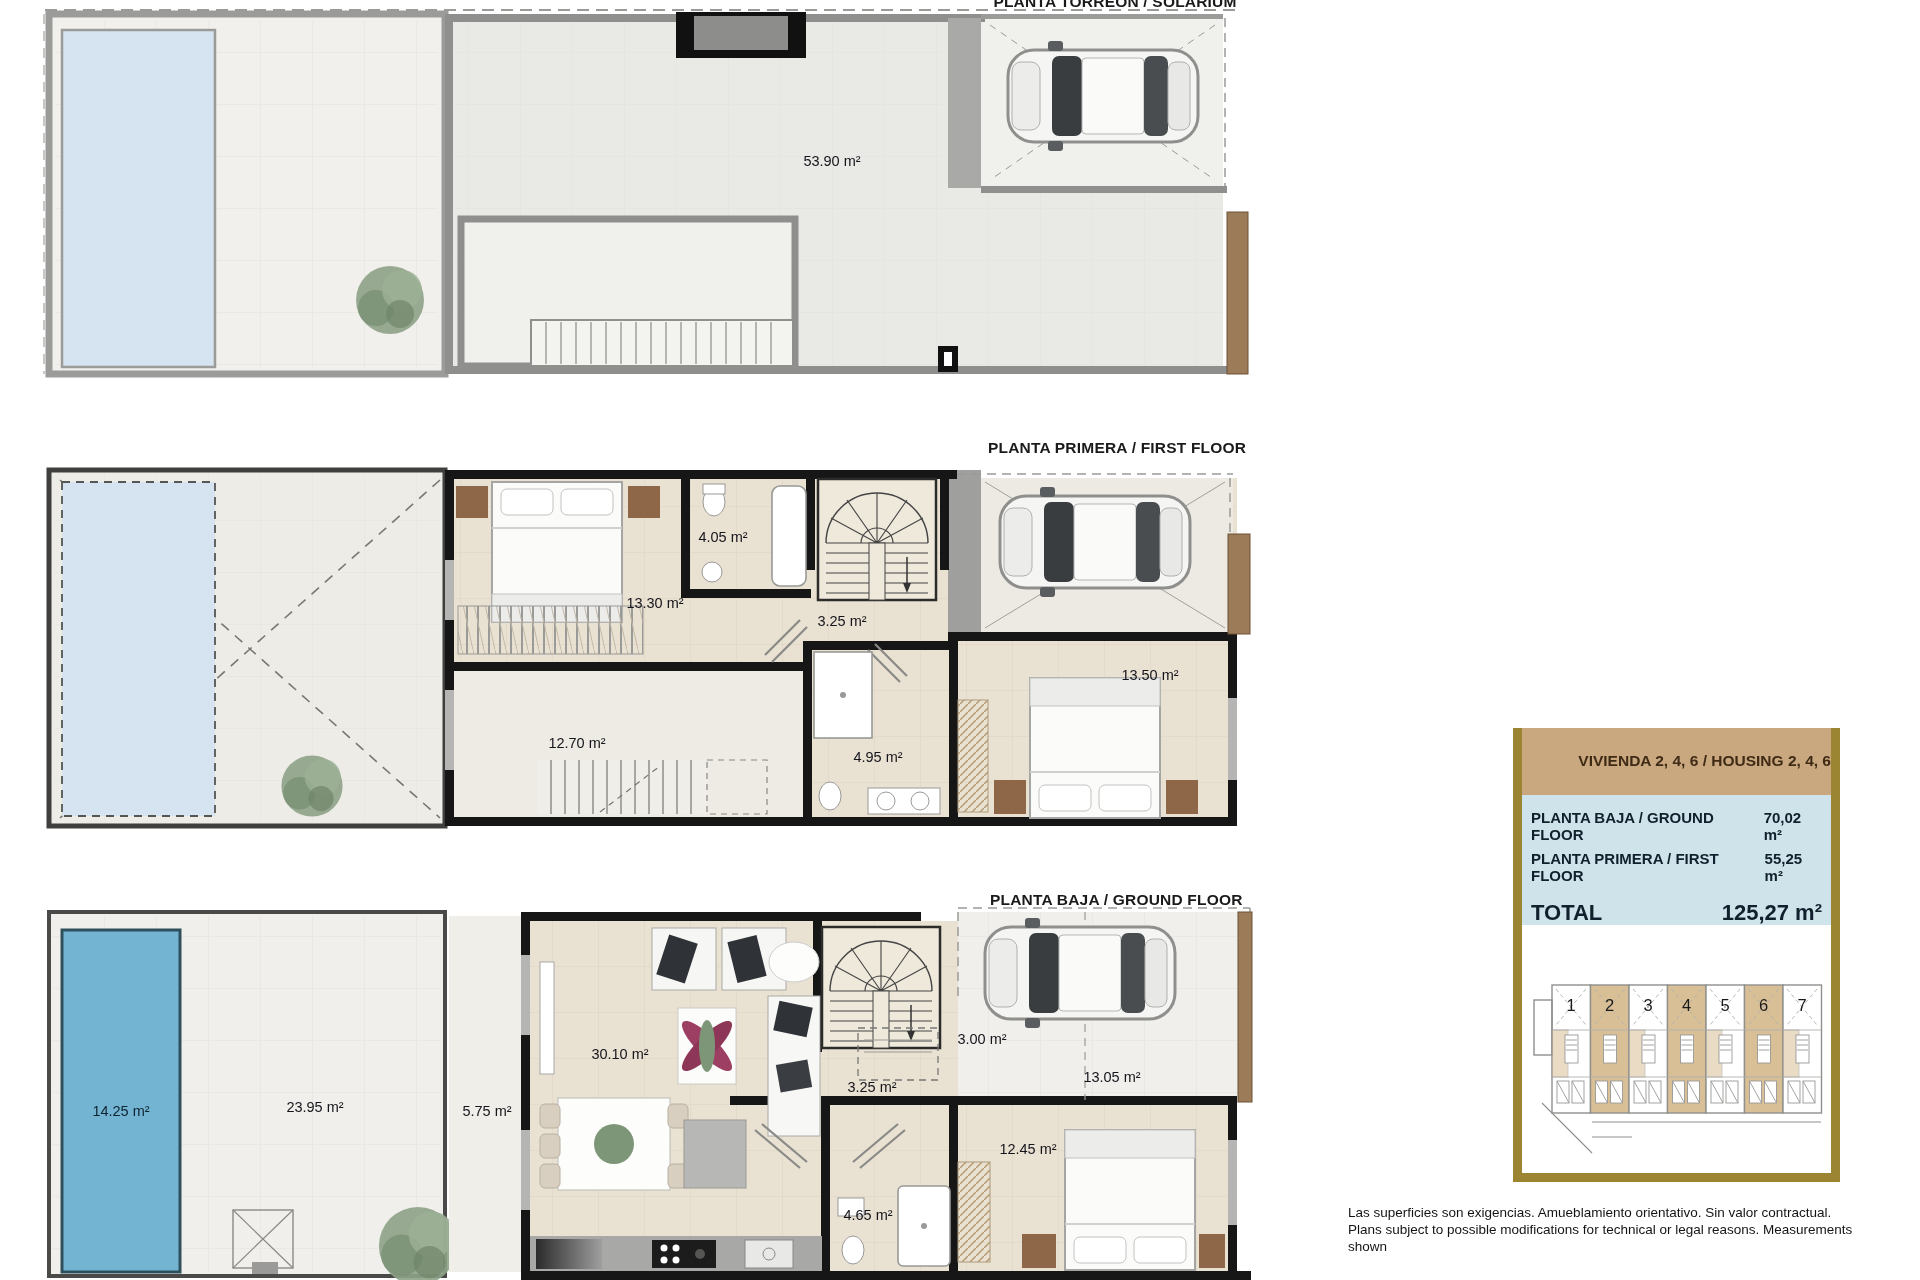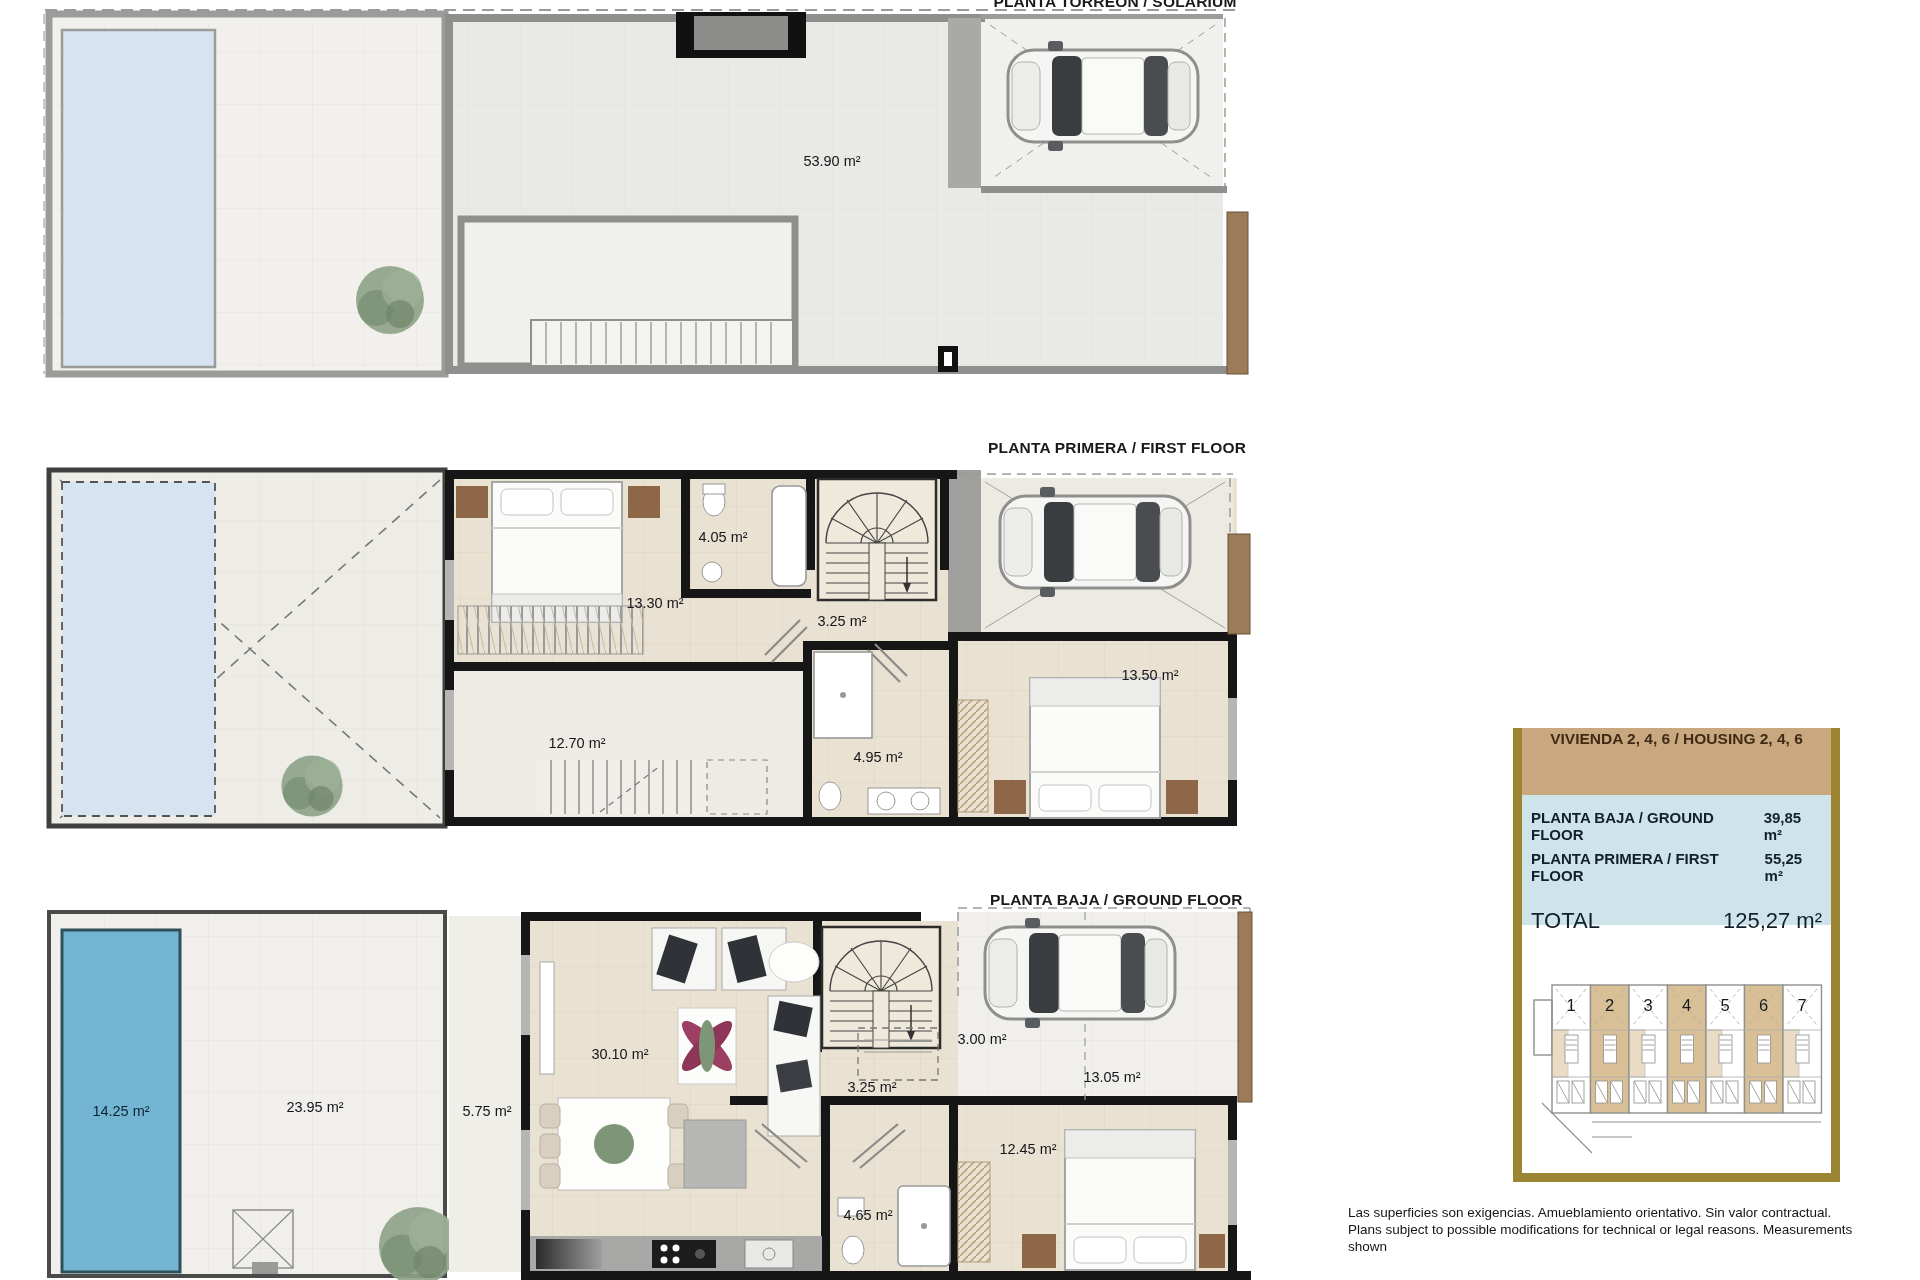--- a/index.html
+++ b/index.html
@@ -21,29 +21,29 @@
   .poollabel{font-size:14.5px;fill:#0d2330;}
 
   
   .panel{
     position:absolute;left:1513px;top:728px;width:309px;
     border-left:9px solid #9b8533;border-right:9px solid #9b8533;border-bottom:9px solid #9b8533;
     background:#ffffff;
   }
   .panel-header{
     background:#c9a87f;color:#3f2a16;height:67px;
-    display:flex;justify-content:center;
+    display:flex;flex-direction:column;justify-content:center;
     text-align:right;font-weight:bold;font-size:15.5px;line-height:1.45;
   }
   .panel-body{
     background:#cfe3ea;color:#10202c;height:130px;box-sizing:border-box;
     padding:14px 9px 10px 9px;
   }
   .p-row{display:flex;justify-content:space-between;font-weight:bold;font-size:15px;margin-bottom:7px;}
-  .p-total{display:flex;justify-content:space-between;font-weight:normal;font-size:22px;margin-top:24px;}
+  .p-total{display:flex;justify-content:space-between;font-weight:bold;font-size:22px;margin-top:16px;}
   .panel-site{background:#ffffff;height:248px;}
 
   
   .disclaimer{
     position:absolute;left:1348px;top:1204px;width:534px;
     font-size:13.5px;line-height:17px;color:#141414;
   }
 </style>
 </head>
 <body>
@@ -339,21 +339,21 @@
 <div class="plan-title" id="title-first">PLANTA PRIMERA / FIRST FLOOR</div>
 <div class="plan-title" id="title-ground">PLANTA BAJA / GROUND FLOOR</div>
 
 <div class="panel">
   <div class="panel-header">
     <div>VIVIENDA 2, 4, 6 / HOUSING 2, 4, 6</div>
   </div>
   <div class="panel-body">
     <div class="p-row">
       <span>PLANTA BAJA / GROUND FLOOR</span>
-      <span>39,85 m²</span>
+      <span>70,02 m²</span>
     </div>
     <div class="p-row">
       <span>PLANTA PRIMERA / FIRST FLOOR</span>
       <span>55,25 m²</span>
     </div>
     <div class="p-total">
       <span>TOTAL</span>
       <span>125,27 m²</span>
     </div>
   </div>

